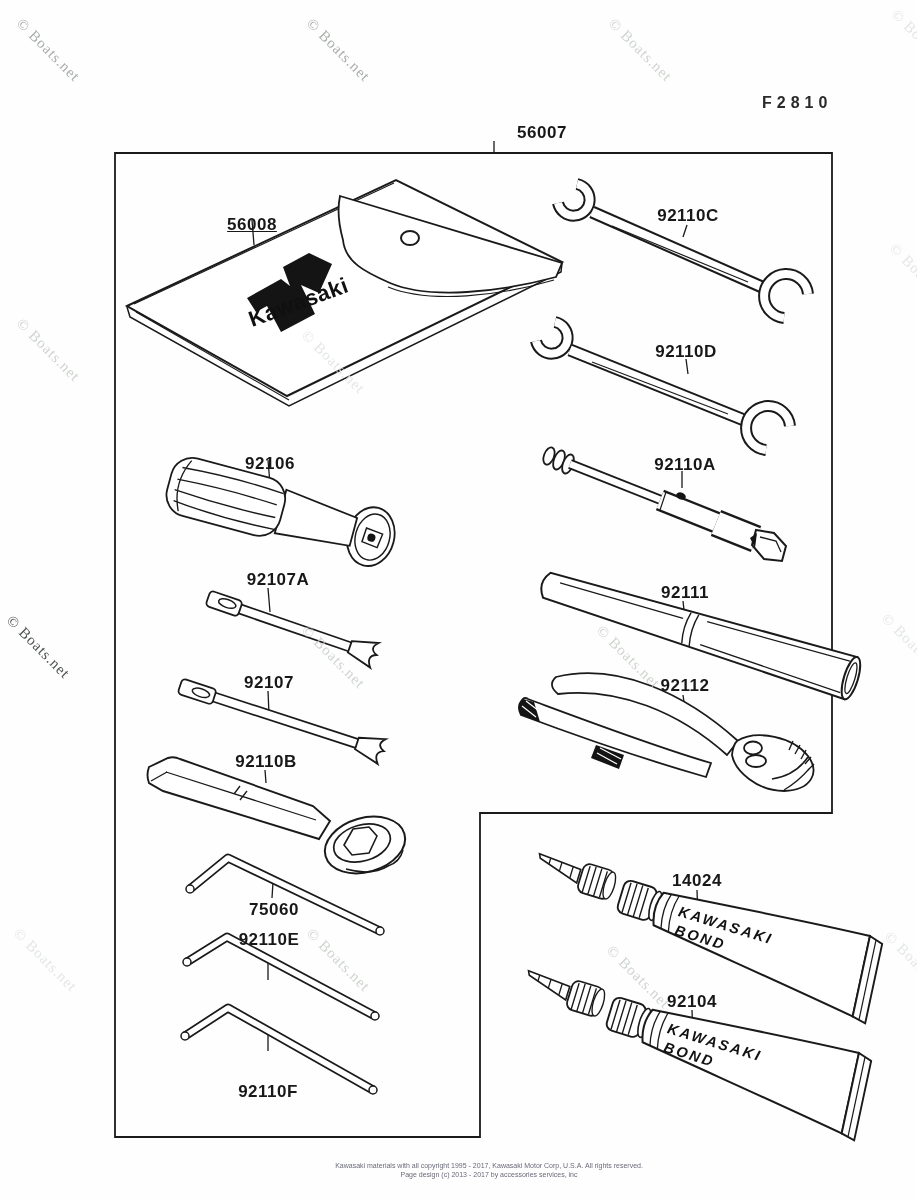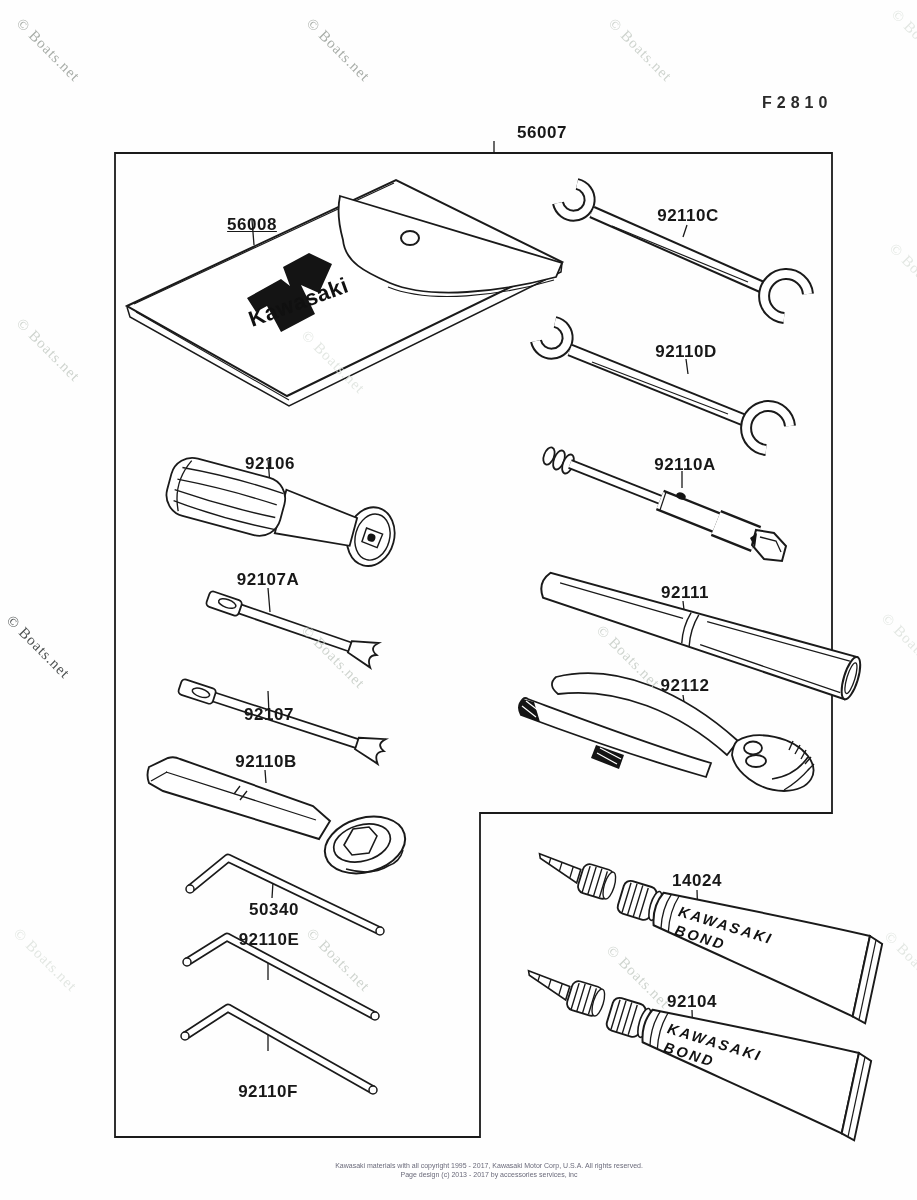--- a/index.html
+++ b/index.html
@@ -230,26 +230,26 @@
   <span class="wm wm-vlight" style="left:893px;top:928px;">© Boats.net</span>
 
   <div id="figcode">F2810</div>
 
   <div class="lbl" style="left:494px;top:123px;margin-left:48px;">56007</div>
   <div class="lbl" style="left:252px;top:215px;text-decoration:underline;">56008</div>
   <div class="lbl" style="left:688px;top:206px;">92110C</div>
   <div class="lbl" style="left:686px;top:342px;">92110D</div>
   <div class="lbl" style="left:270px;top:442px;margin-top:12px;">92106</div>
   <div class="lbl" style="left:685px;top:455px;">92110A</div>
-  <div class="lbl" style="left:268px;top:570px;">92107A</div>
+  <div class="lbl" style="left:278px;top:570px;">92107A</div>
   <div class="lbl" style="left:685px;top:583px;">92111</div>
-  <div class="lbl" style="left:269px;top:673px;margin-top:32px;">92107</div>
+  <div class="lbl" style="left:269px;top:673px;">92107</div>
   <div class="lbl" style="left:685px;top:676px;">92112</div>
   <div class="lbl" style="left:266px;top:752px;">92110B</div>
-  <div class="lbl" style="left:274px;top:900px;">50340</div>
+  <div class="lbl" style="left:274px;top:900px;">75060</div>
   <div class="lbl" style="left:269px;top:930px;">92110E</div>
   <div class="lbl" style="left:268px;top:1082px;">92110F</div>
   <div class="lbl" style="left:697px;top:871px;">14024</div>
   <div class="lbl" style="left:692px;top:992px;">92104</div>
 
   <div id="footer">
     <div>Kawasaki materials with all copyright 1995 - 2017, Kawasaki Motor Corp, U.S.A. All rights reserved.</div>
     <div>Page design (c) 2013 - 2017 by accessories services, inc</div>
   </div>
 

